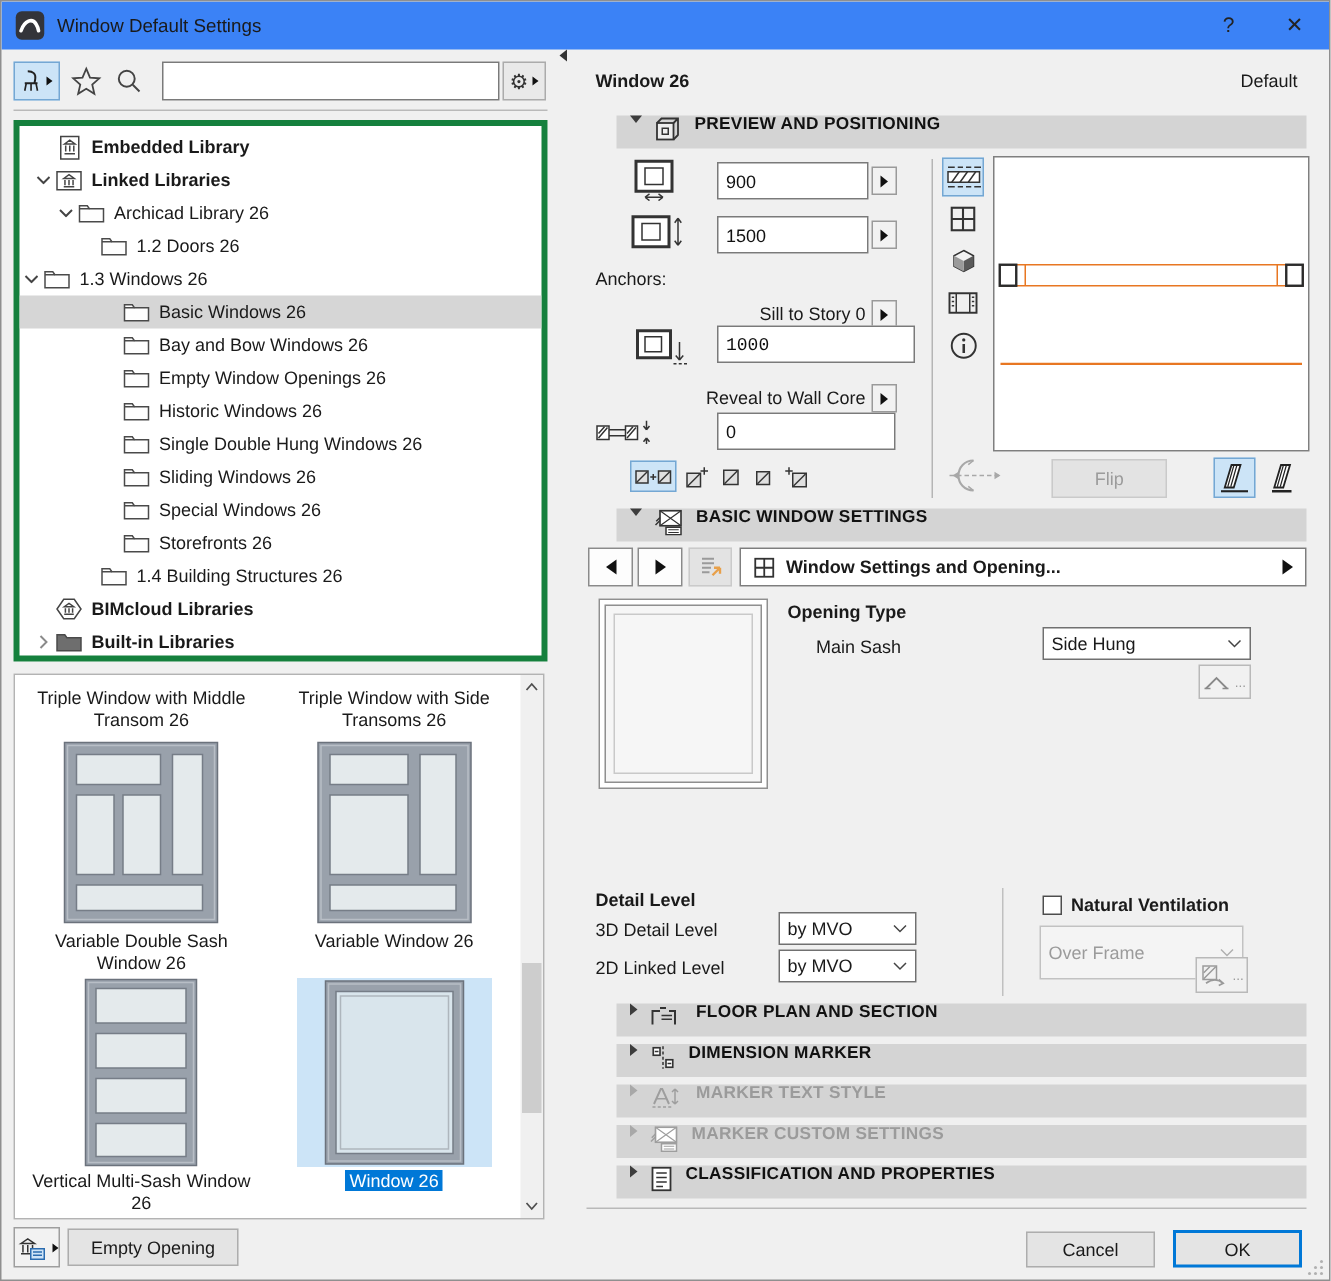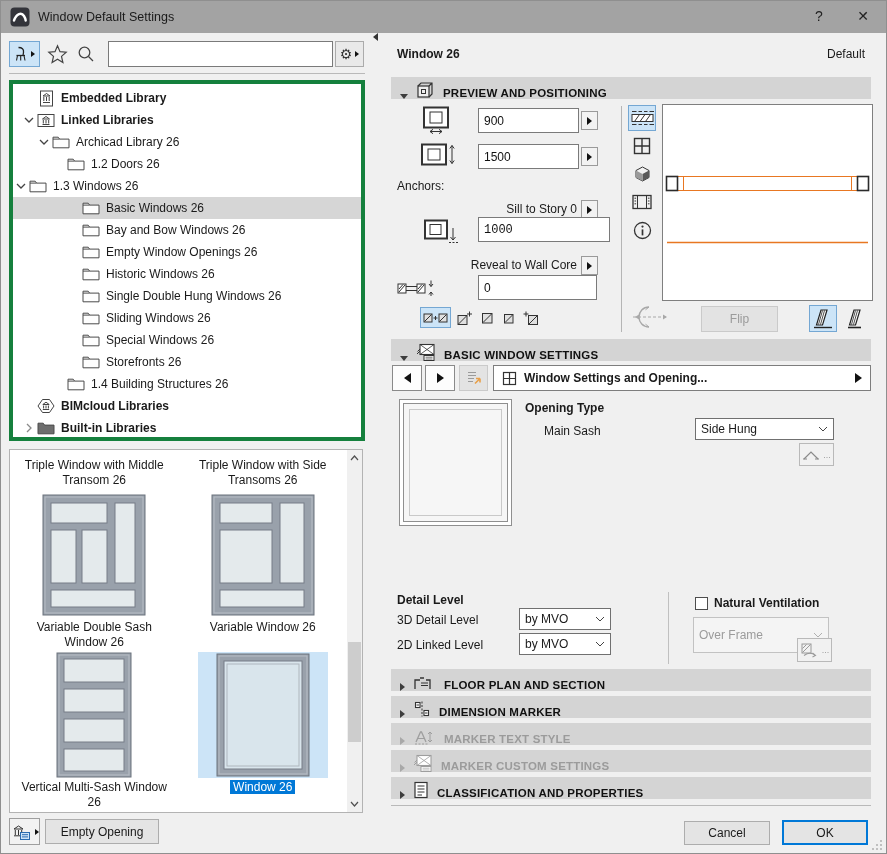--- a/index.html
+++ b/index.html
@@ -1,21 +1,21 @@
 <!DOCTYPE html>
 <html><head>
 <meta charset="utf-8">
 <style>
   html,body{margin:0;padding:0;background:#fff;width:887px;height:854px;overflow:hidden}
   .dlg{position:absolute;top:0;left:0;width:885px;height:852px;border:1px solid #8f8f8f;
        background:#f0f0f0;font-family:"Liberation Sans",sans-serif;font-size:12px;color:#1a1a1a;overflow:hidden}
   .abs{position:absolute}
   .bold{font-weight:bold}
   .icon{display:inline-flex;align-items:center;justify-content:center}
-  .titlebar{position:absolute;top:0;left:0;width:100%;height:32px;background:#a3a3a3}
+  .titlebar{position:absolute;top:0;left:0;width:100%;height:32px;background:#3b82f6}
   .sysbtn{position:absolute;top:7px;width:22px;height:20px;text-align:center;font-size:14px;color:#222;cursor:default}
   
   .btn{background:#e9e9e9;border:1px solid #ababab;display:flex;align-items:center;justify-content:center;box-sizing:border-box;gap:3px}
   .btn.white{background:#fdfdfd;border-color:#8a8a8a}
   .btn.dis{background:#e3e3e3;border-color:#cacaca;color:#9b9b9b}
   .btn.soft{background:#f1f1f1;border-color:#b9b9b9;color:#9a9a9a}
   .bluebtn{background:#cce4f7;border:1px solid #74a7d3;display:flex;align-items:center;justify-content:center;box-sizing:border-box;gap:2px}
   .input{box-sizing:border-box;border:1px solid #7a7a7a;background:#fff;font:12px "Liberation Sans",sans-serif;padding:0 5px;color:#111;outline:none}
   .select{box-sizing:border-box;border:1px solid #707070;background:#fff;display:flex;align-items:center;justify-content:space-between;padding:0 5px;font-size:12px}
   .select.dis{border-color:#c2c2c2;background:#f4f4f4;color:#9b9b9b}
@@ -41,21 +41,21 @@
   .t-cell{width:50%;display:flex;flex-direction:column;align-items:center}
   .t-img{height:126px;width:130px;display:flex;align-items:center;justify-content:center}
   .t-img.tsel{background:#cce4f7}
   .t-label{min-height:32px;text-align:center;line-height:15px;margin-top:2px;padding:0 4px}
   .t-label .hl{background:#0078d7;color:#fff;padding:0 3px}
   .labels-only{min-height:36px;padding-top:4px}
   .sb{position:absolute;top:0;right:0;bottom:0;width:15px;background:#f0f0f0}
   .sb-btn{position:absolute;left:0;right:0;height:16px;display:flex;align-items:center;justify-content:center}
   .sb-thumb{position:absolute;top:192px;left:1px;right:1px;height:100px;background:#cdcdcd}
   
-  .hdr{position:absolute;left:390px;right:15px;height:22px;background:#d4d4d4;display:flex;align-items:flex-end;gap:8px;padding-left:9px;box-sizing:border-box}
+  .hdr{position:absolute;left:410px;right:15px;height:22px;background:#d4d4d4;display:flex;align-items:flex-start;gap:8px;padding-left:9px;box-sizing:border-box}
   .hdr .t{font-weight:bold;font-size:11.5px;letter-spacing:.2px;color:#111}
   .hdr.dis .t{color:#9b9b9b}
   .hdr.dis .caret-right{border-left-color:#a8a8a8}
   .vbtn{width:28px;height:26px;display:flex;align-items:center;justify-content:center;box-sizing:border-box}
   .vbtn.on{background:#cce4f7;border:1px solid #74a7d3}
   .abtn{height:21px;min-width:16px;display:flex;align-items:center;justify-content:center;box-sizing:border-box}
   .abtn.on{background:#cce4f7;border:1px solid #74a7d3;padding:0 2px}
   .pagesel{background:#fff;border:1px solid #7d7d7d;display:flex;align-items:center;gap:7px;padding:0 8px;box-sizing:border-box}
   .btnc{background:#e4e4e4;border:1px solid #adadad;display:flex;align-items:center;justify-content:center;box-sizing:border-box;font-size:12px}
   .rlabel{white-space:nowrap}

